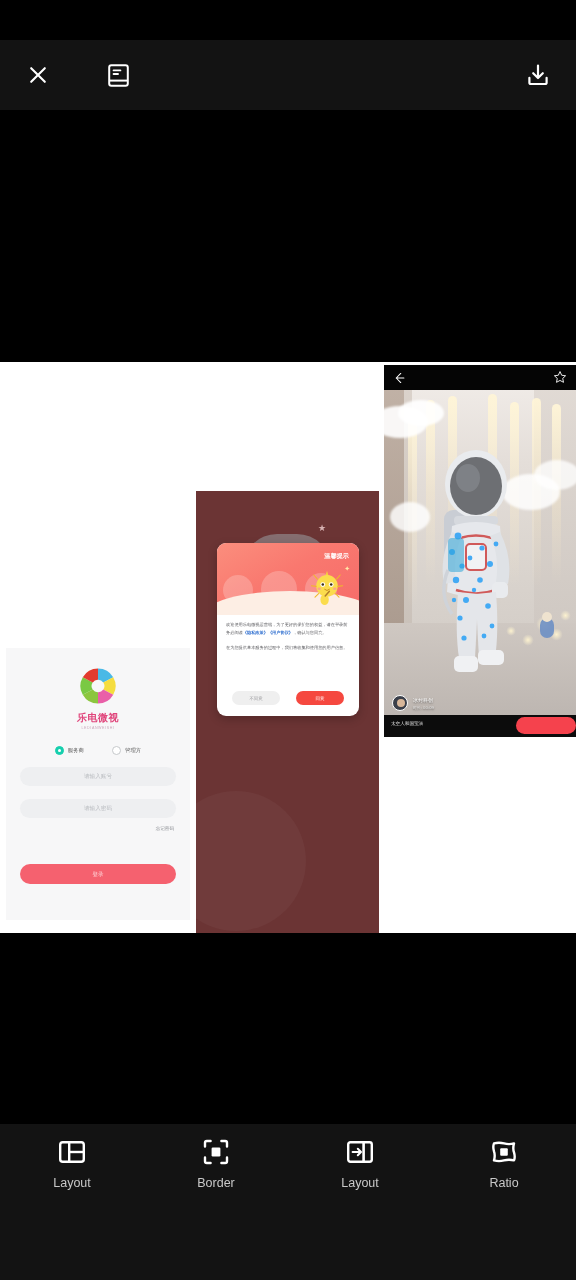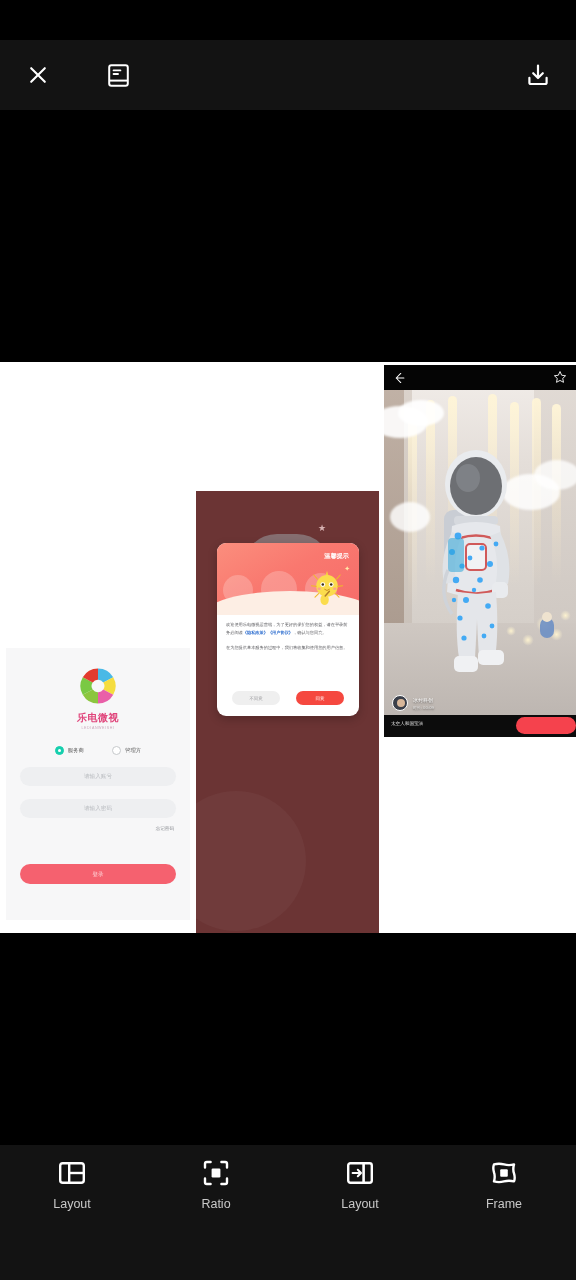--- a/index.html
+++ b/index.html
@@ -119,21 +119,21 @@
               text-shadow:0 1px 2px rgba(0,0,0,.6); }
   .vid-dur{ font-size:3.8px; color:#e3e3e3; margin-top:2px;
             font-family:"DejaVu Sans",sans-serif; text-shadow:0 1px 2px rgba(0,0,0,.6); }
   .vid-bottom{ position:absolute; left:0; bottom:0; width:100%; height:22px; background:#0c0c0c; }
   .vid-caption{ position:absolute; left:7px; top:6px; font-size:4.6px; color:#efefef;
                 font-family:"DejaVu Sans",sans-serif; }
   .vid-cta{ position:absolute; right:0px; top:2px; width:60px; height:17px;
             border-radius:9px; background:#f5424d; cursor:pointer; }
 
   
-  .bottombar{ position:absolute; left:0; bottom:0; width:576px; height:135px; background:#131313; }
+  .bottombar{ position:absolute; left:0; bottom:0; width:576px; height:156px; background:#131313; }
   .tools{ position:absolute; left:0; top:13px; width:100%; display:flex; }
   .tool{ flex:1; display:flex; flex-direction:column; align-items:center; gap:9px; cursor:pointer; }
   .tool .ic{ width:30px; height:30px; display:flex; align-items:center; justify-content:center; }
   .tool .tlabel{ font-size:12.5px; color:#c9c9c9; }
 </style>
 </head>
 <body>
 
 <div class="status-strip"></div>
 
@@ -380,21 +380,21 @@
     </div>
 
     <div class="tool">
       <span class="ic">
         <svg width="28" height="28" viewBox="0 0 28 28">
           <path d="M3 8.6 V4.8 a1.8 1.8 0 0 1 1.8 -1.8 H8.6 M19.4 3 H23.2 a1.8 1.8 0 0 1 1.8 1.8 V8.6
                    M25 19.4 V23.2 a1.8 1.8 0 0 1 -1.8 1.8 H19.4 M8.6 25 H4.8 a1.8 1.8 0 0 1 -1.8 -1.8 V19.4" stroke="#fff" stroke-width="2.4" fill="none" stroke-linecap="round"></path>
           <rect x="9.6" y="9.6" width="8.8" height="8.8" rx="1.2" fill="#fff"></rect>
         </svg>
       </span>
-      <span class="tlabel">Ratio</span>
+      <span class="tlabel">Border</span>
     </div>
 
     <div class="tool">
       <span class="ic">
         <svg width="28" height="28" viewBox="0 0 28 28">
           <rect x="2.2" y="4.2" width="23.6" height="19.6" rx="2.2" stroke="#fff" stroke-width="2.4" fill="none"></rect>
           <path d="M17.6 4.6 V23.4" stroke="#fff" stroke-width="2.6"></path>
           <path d="M6.6 14 H14.6 M11.8 10.8 L15 14 L11.8 17.2" stroke="#fff" stroke-width="2" fill="none" stroke-linecap="round" stroke-linejoin="round"></path>
         </svg>
       </span>
@@ -402,19 +402,19 @@
     </div>
 
     <div class="tool">
       <span class="ic">
         <svg width="28" height="28" viewBox="0 0 28 28">
           <path d="M4 5.4 q5 -1.4 10 0 q5 1.4 10 0 q-1.4 5 0 9 q1.4 4.6 0 8 q-5 -1.4 -10 0
                    q-5 1.4 -10 0 q1.4 -5 0 -9 q-1.4 -4.6 0 -8 Z" stroke="#fff" stroke-width="2.4" fill="none" stroke-linejoin="round"></path>
           <rect x="10.2" y="10.2" width="7.6" height="7.6" rx="1" fill="#fff"></rect>
         </svg>
       </span>
-      <span class="tlabel">Frame</span>
+      <span class="tlabel">Ratio</span>
     </div>
 
 
 
   </div>
 </div>
 
 </body></html>

